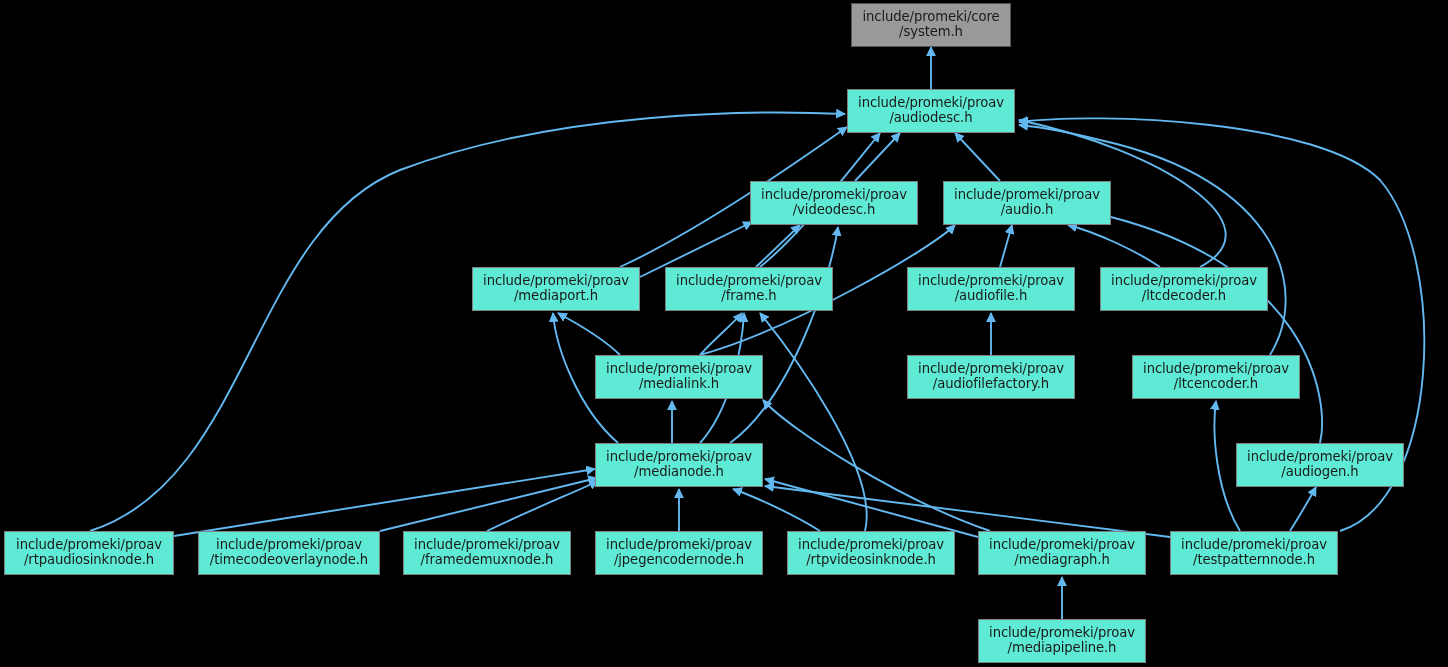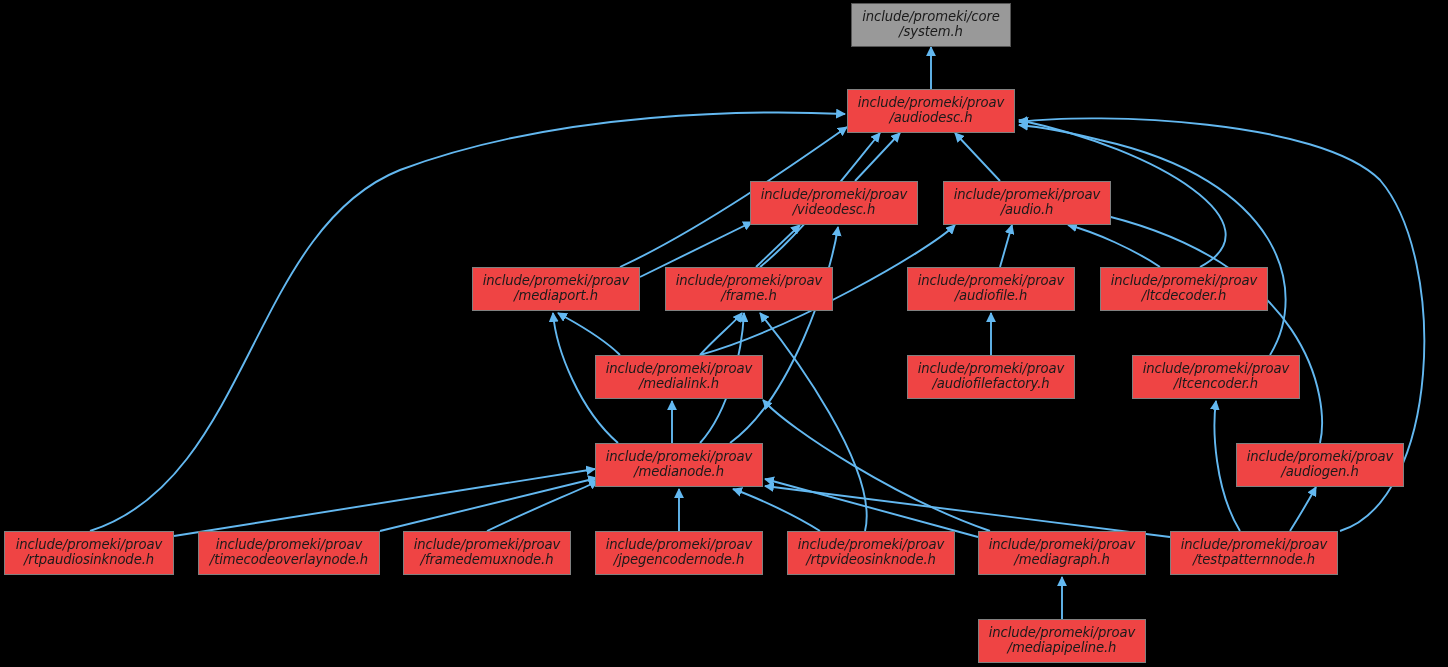--- a/index.html
+++ b/index.html
@@ -1,24 +1,24 @@
 <!DOCTYPE html>
 <html><head>
 <meta charset="utf-8">
 <style>
   html,body{margin:0;padding:0;background:#000;}
   #stage{position:relative;width:1448px;height:667px;background:#000;overflow:hidden;
          font-family:"DejaVu Sans","Liberation Sans",sans-serif;}
   svg#edges{position:absolute;left:0;top:0;width:1448px;height:667px;}
   .node{position:absolute;box-sizing:border-box;border:1px solid #808080;
-        background:#ef4444;color:#1a1a1a;display:flex;align-items:center;
+        background:#5eead4;color:#1a1a1a;display:flex;align-items:center;
         justify-content:center;text-align:center;line-height:1.12;
         font-size:13.2px;white-space:pre;letter-spacing:-0.1px;}
   .node.root{background:#999999;border-color:#555;}
-  .node span{display:block;font-style:italic;}
+  .node span{display:block;}
 </style>
 </head>
 <body>
 
 <div id="stage">
   <svg id="edges" viewBox="0 0 1448 667" xmlns="http://www.w3.org/2000/svg">
     <defs>
       <marker id="arrow" viewBox="0 0 10 10" refX="9" refY="5" markerWidth="5.2" markerHeight="5.2" orient="auto-start-reverse">
         <path d="M 0 0 L 10 5 L 0 10 z" fill="#63b8f0"></path>
       </marker>

